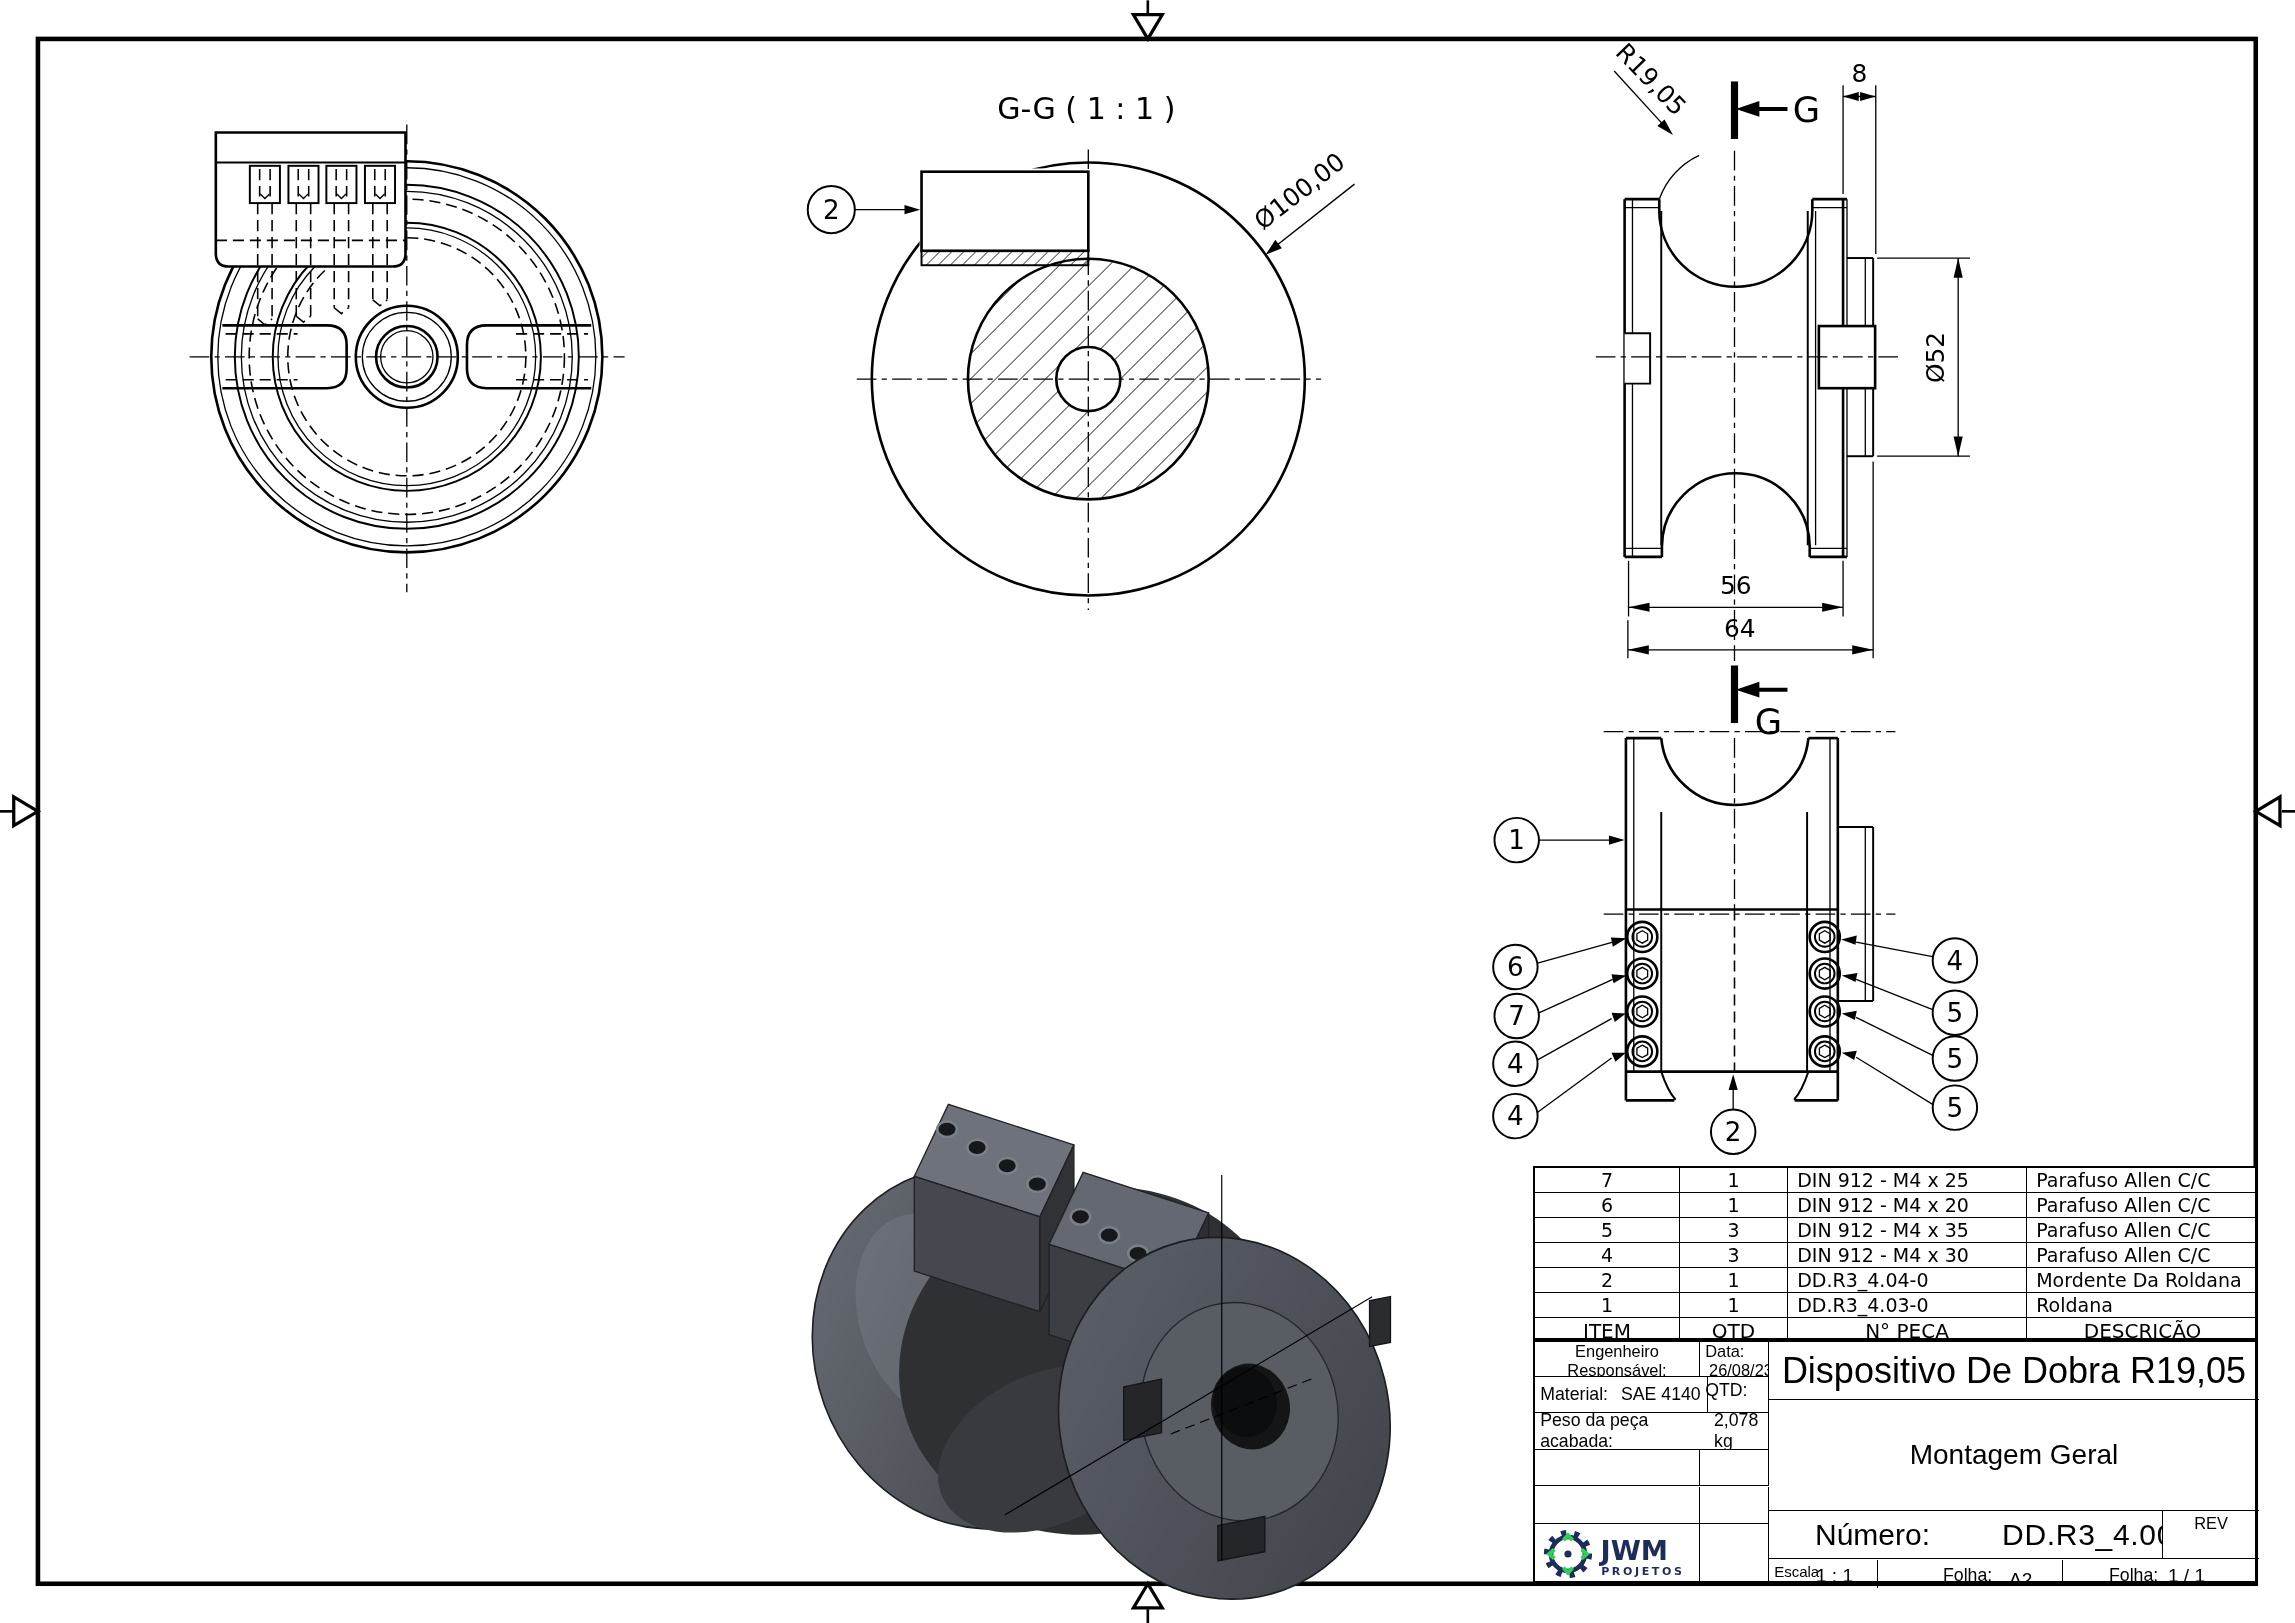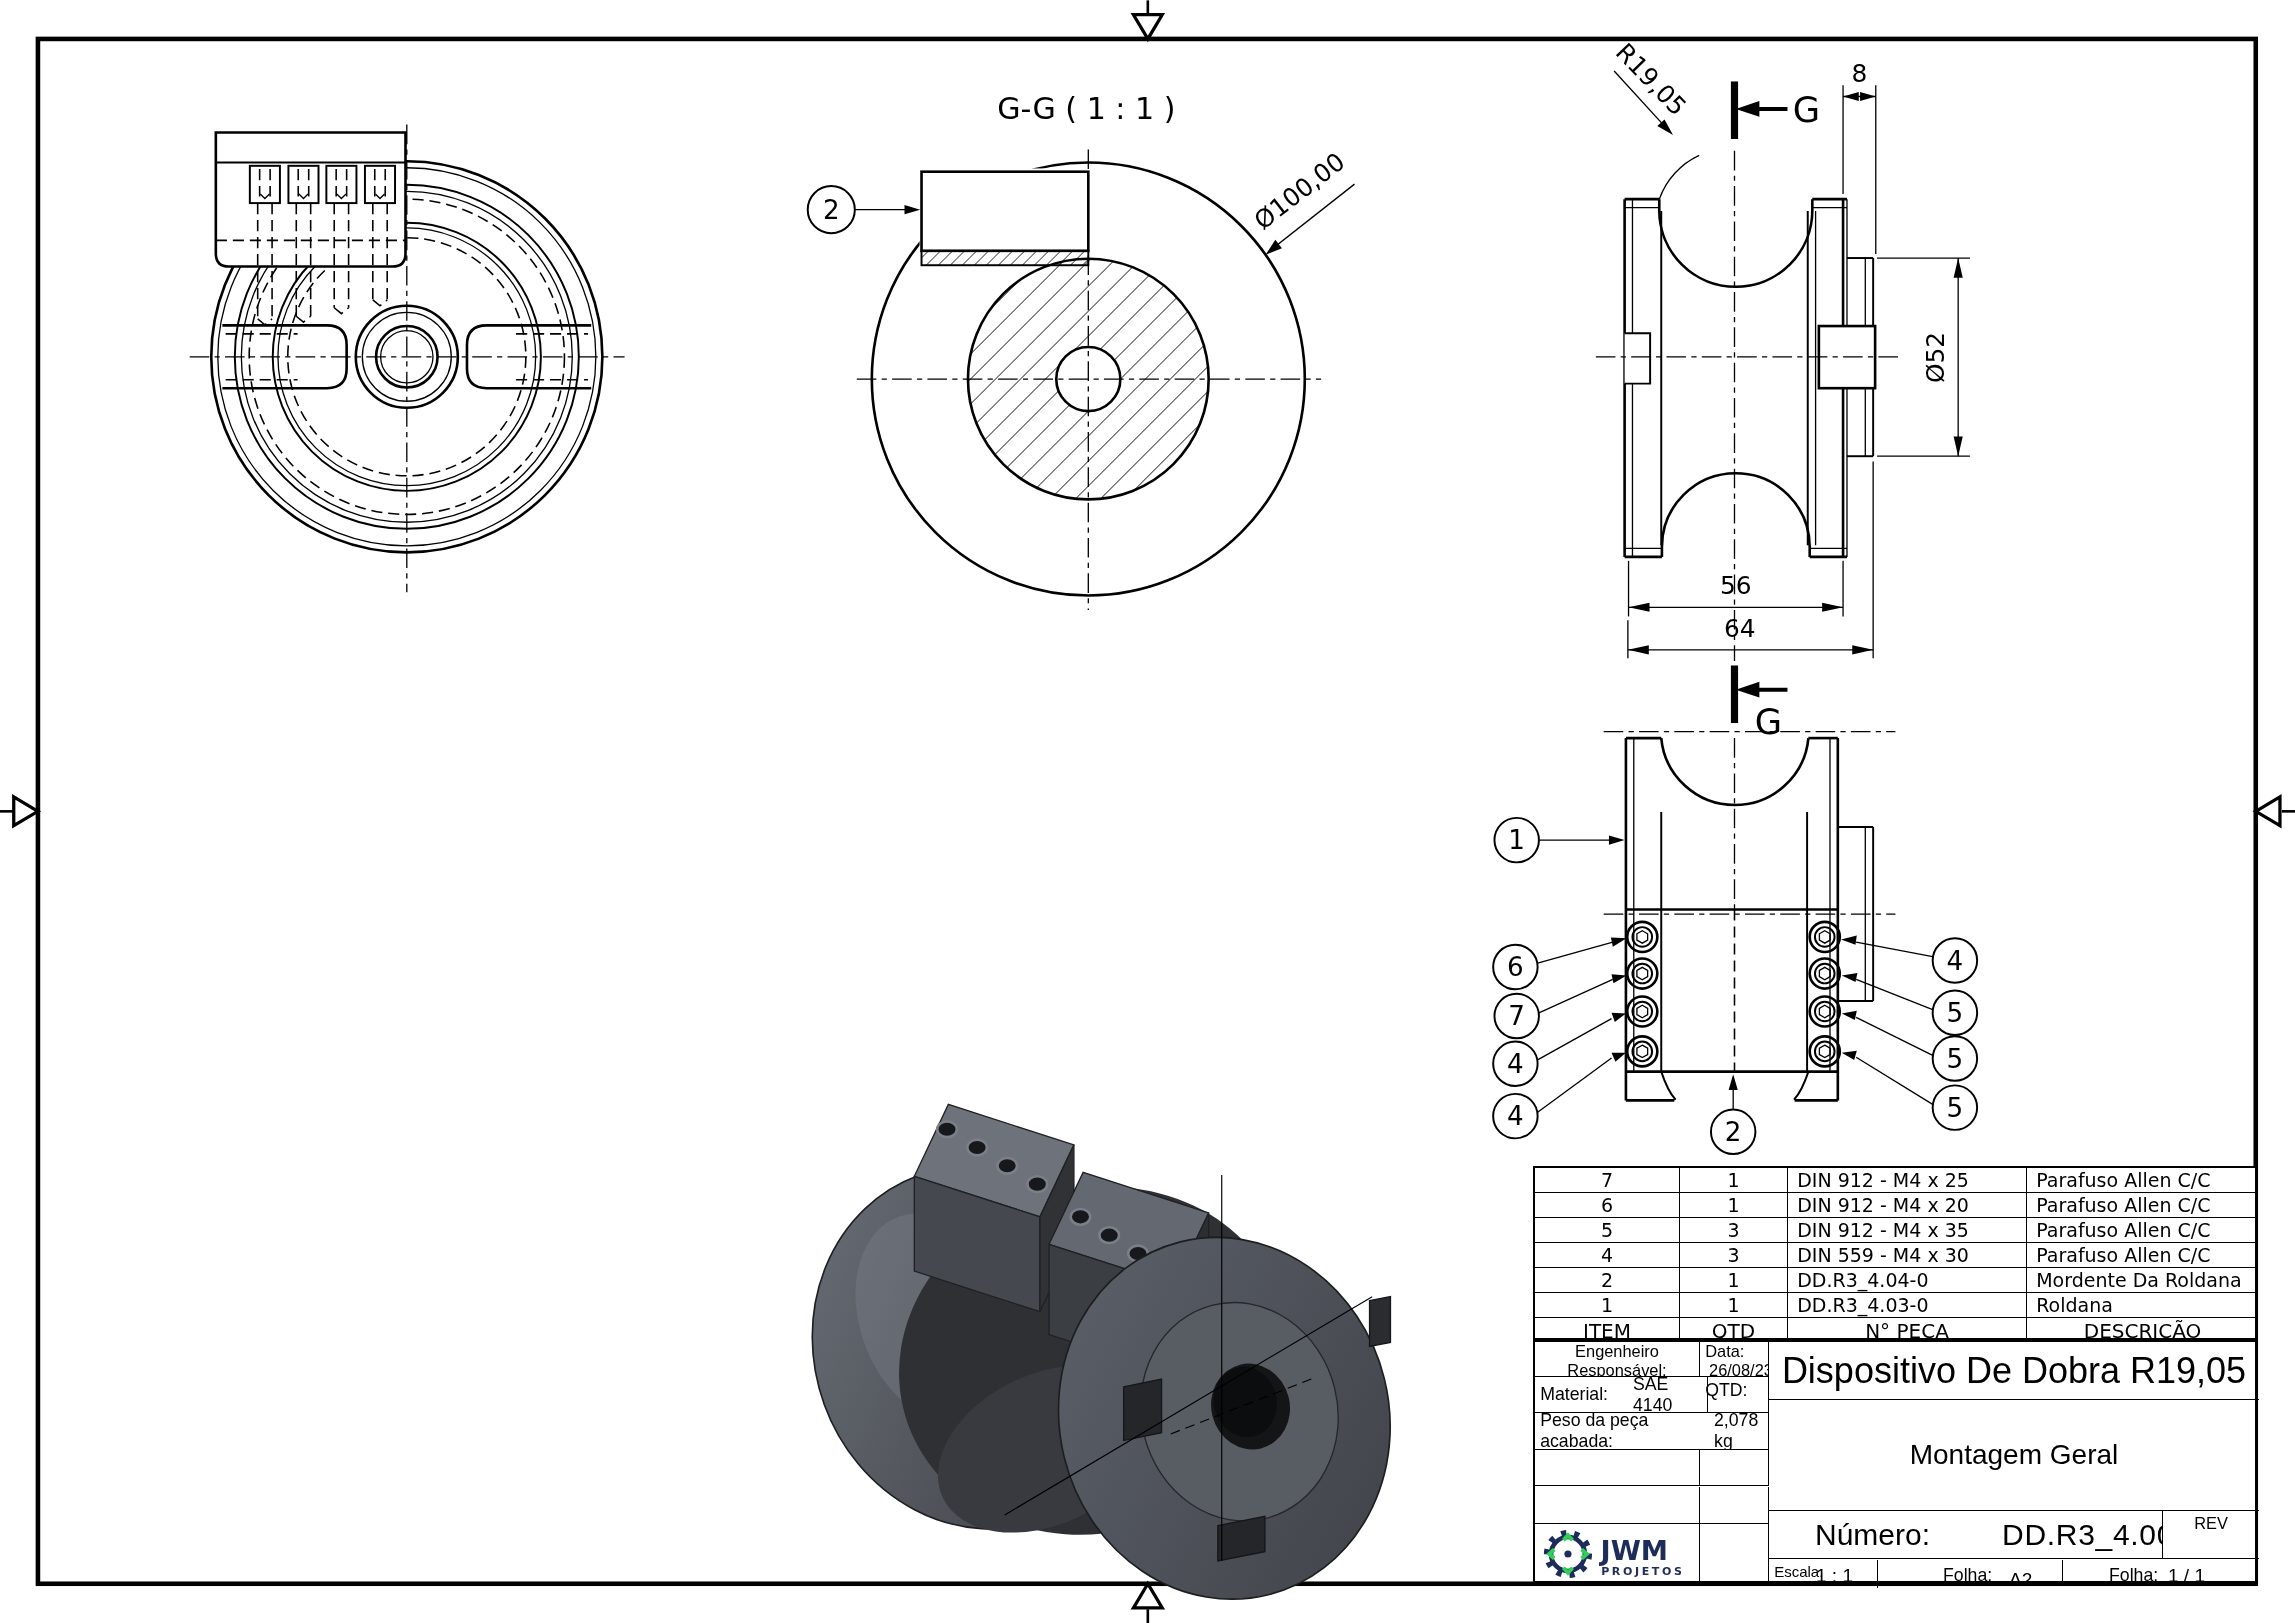--- a/index.html
+++ b/index.html
@@ -440,21 +440,21 @@
   <div class="c l">DIN 912 - M4 x 20</div>
   <div class="c l last">Parafuso Allen C/C</div>
 
   <div class="c">5</div>
   <div class="c">3</div>
   <div class="c l">DIN 912 - M4 x 35</div>
   <div class="c l last">Parafuso Allen C/C</div>
 
   <div class="c">4</div>
   <div class="c">3</div>
-  <div class="c l">DIN 559 - M4 x 30</div>
+  <div class="c l">DIN 912 - M4 x 30</div>
   <div class="c l last">Parafuso Allen C/C</div>
 
   <div class="c">2</div>
   <div class="c">1</div>
   <div class="c l">DD.R3_4.04-0</div>
   <div class="c l last">Mordente Da Roldana</div>
 
   <div class="c">1</div>
   <div class="c">1</div>
   <div class="c l">DD.R3_4.03-0</div>
@@ -472,21 +472,21 @@
     <div class="lab">Engenheiro Responsável:</div>
 
   </div>
   <div class="cell" style="left:165px;top:0;width:69px;height:35px;padding-left:5.2px;box-sizing:border-box;">
     <div class="lab">Data:</div>
     <div class="lab" style="padding-left:3.9px;">26/08/23</div>
   </div>
 
   <div class="cell" style="left:0;top:35px;width:173px;height:36px;display:flex;align-items:center;padding-left:5.2px;box-sizing:border-box;">
     <span class="val">Material:</span>
-    <span class="val" style="margin-left:25px;">SAE 4140</span>
+    <span class="val" style="margin-left:13px;">SAE 4140</span>
   </div>
   <div class="cell" style="left:165px;top:35px;width:69px;height:36px;display:flex;align-items:flex-start;padding:2.6px 0 0 5.2px;box-sizing:border-box;">
     <span class="val">QTD:</span>
   </div>
 
   <div class="cell" style="left:0;top:71px;width:234px;height:37px;display:flex;align-items:center;padding-left:5.2px;box-sizing:border-box;">
     <span class="val">Peso da peça acabada:</span>
     <span class="val" style="margin-left:26px;">2,078 kg</span>
   </div>
 

